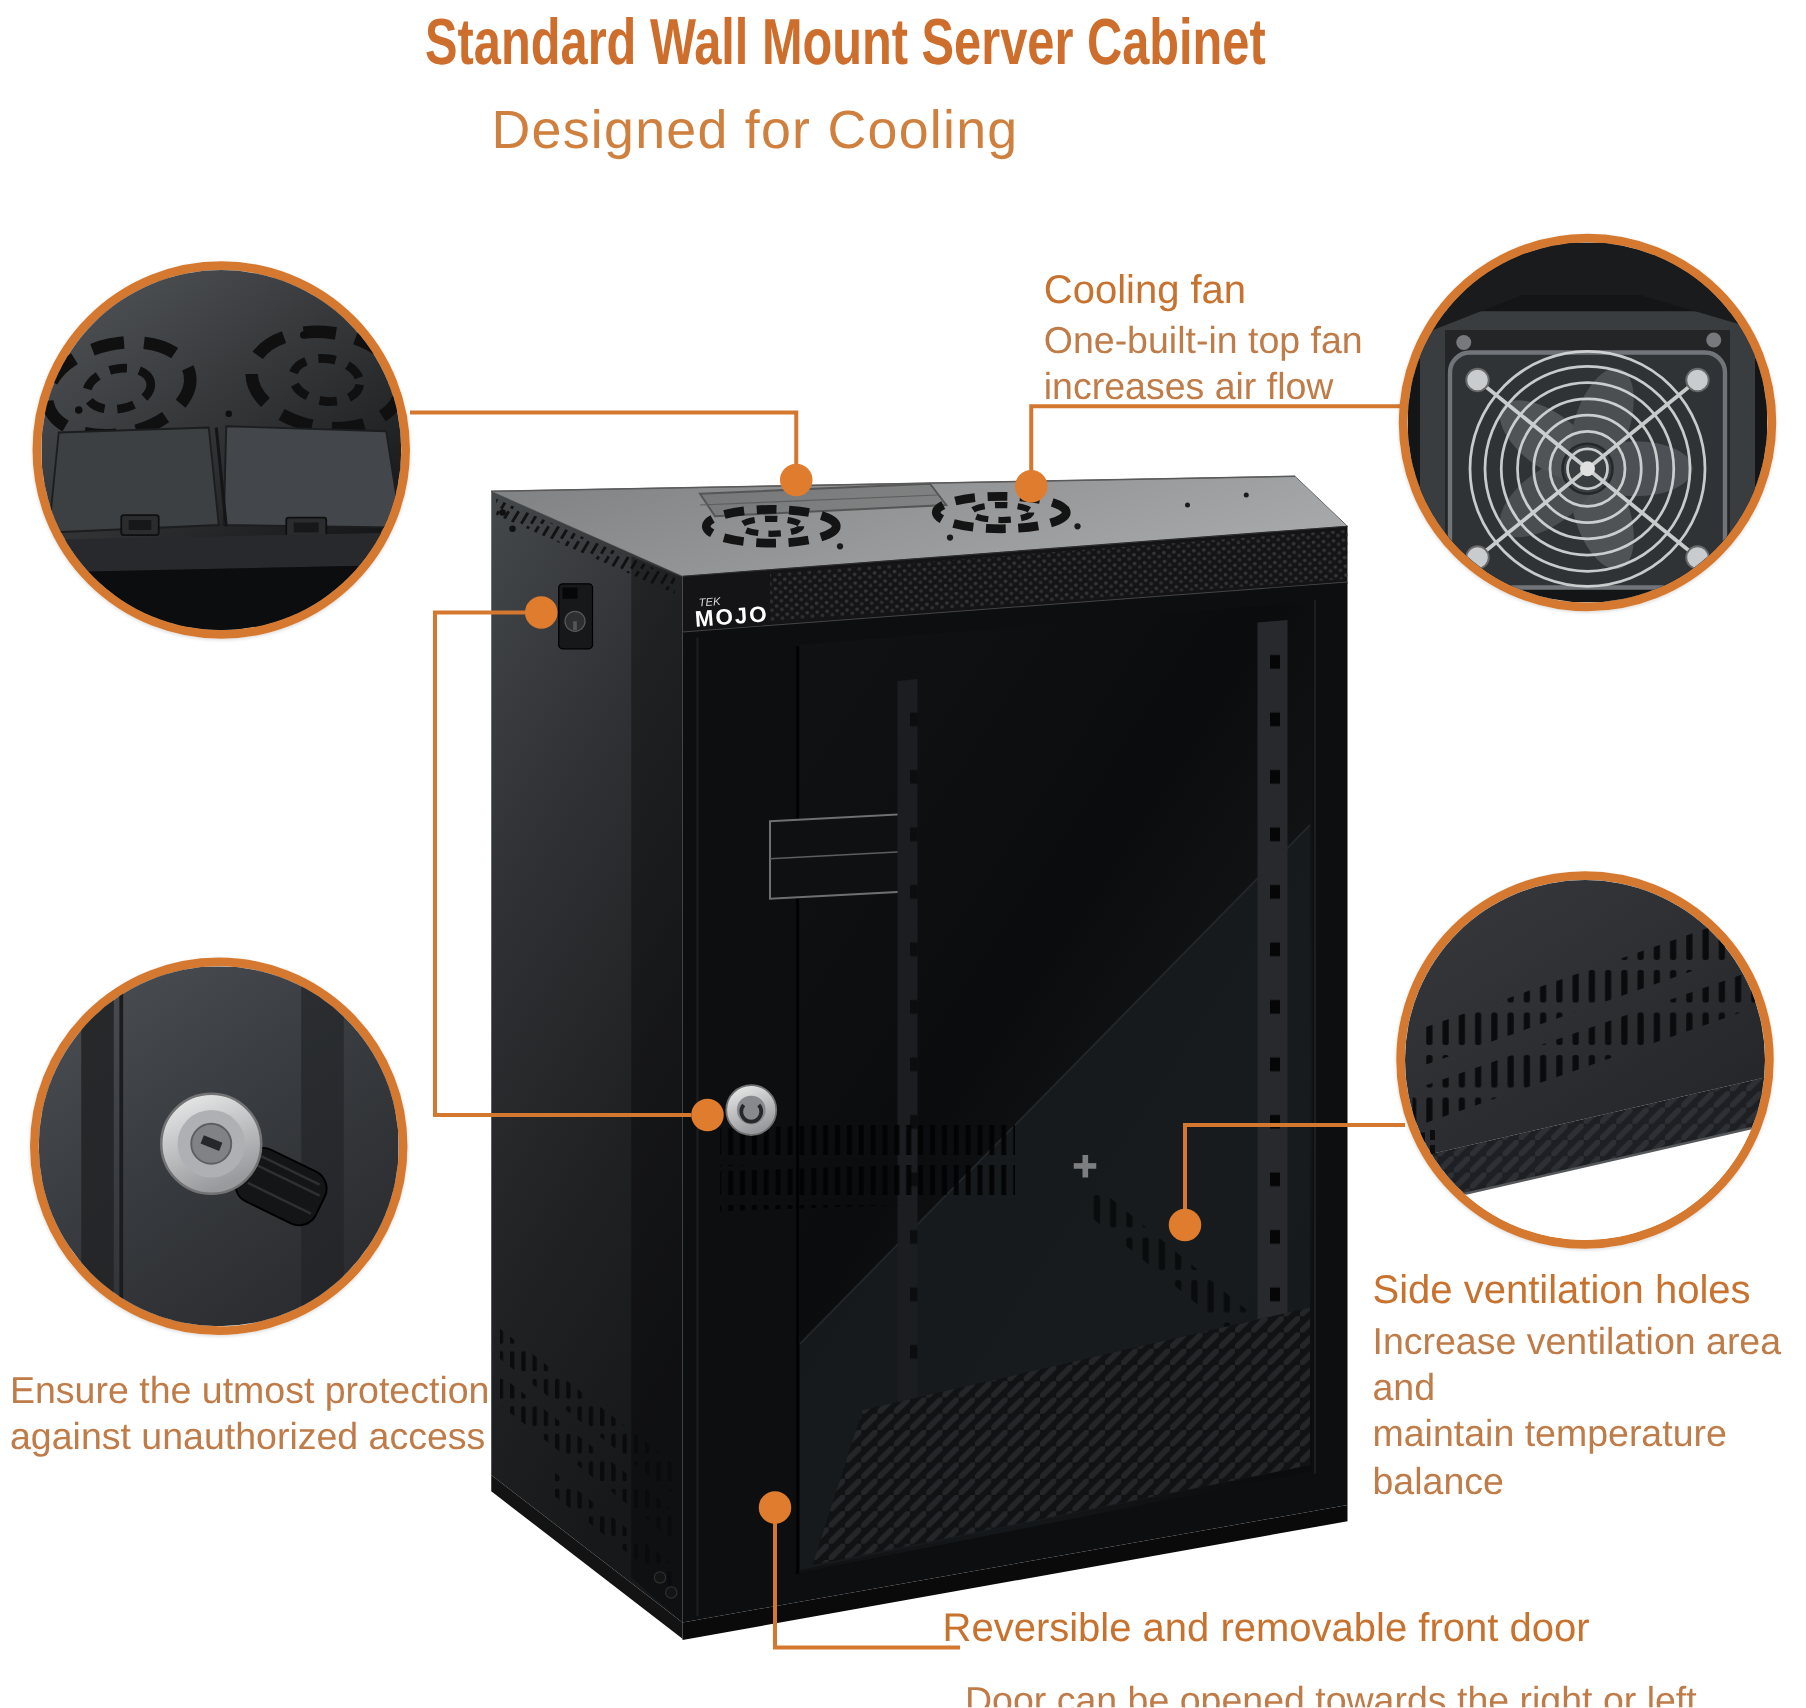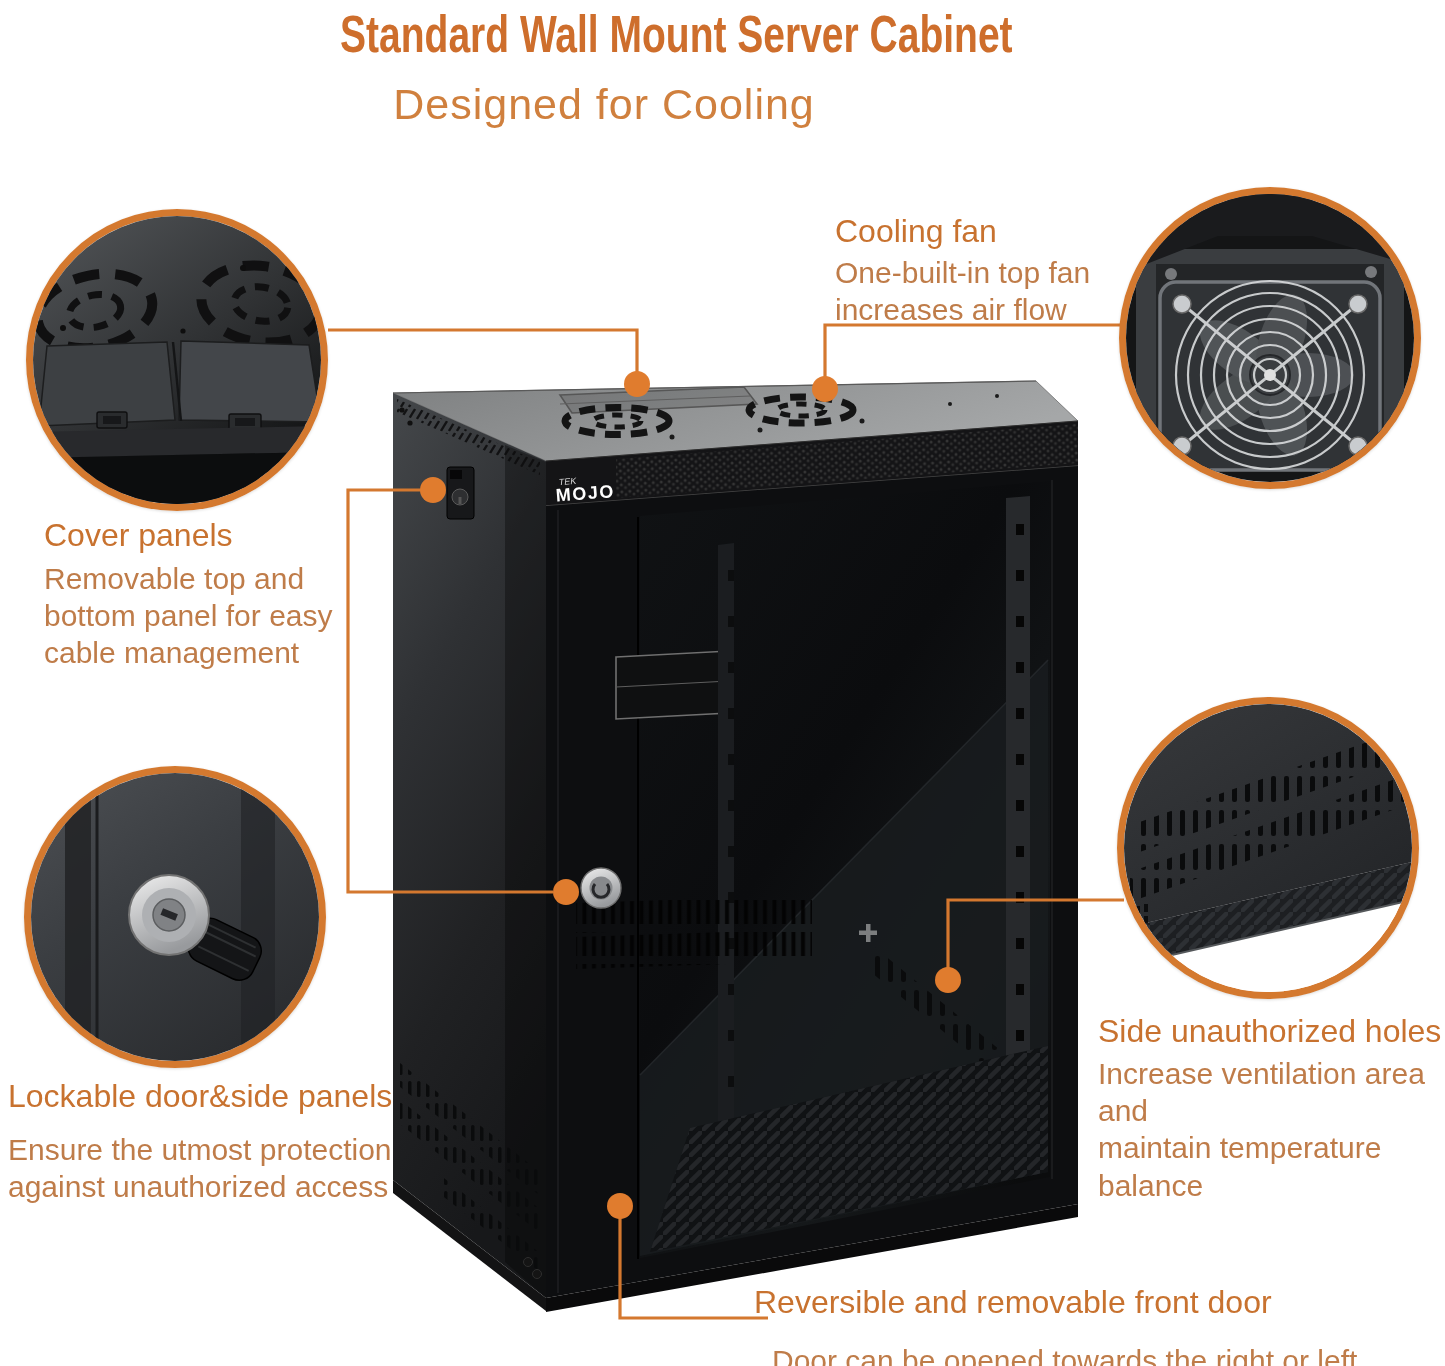--- a/index.html
+++ b/index.html
@@ -336,35 +336,28 @@
   <div class="abs" id="subtitle-wrap">
     <div id="subtitle">Designed for Cooling</div>
   </div>
 
   <div class="abs" style="left:835px;top:213px">
     <div class="ann-heading">Cooling fan</div>
     <div class="ann-body" style="margin-top:4px">One-built-in top fan
 increases air flow</div>
   </div>
 
-  <div class="abs" style="left:44px;top:517px">
-    <div class="ann-heading">Cover panels</div>
-    <div class="ann-body" style="margin-top:6px">Removable top and
-bottom panel for easy
-cable management</div>
-  </div>
 
   <div class="abs" style="left:8px;top:1078px">
-    <div class="ann-heading">Lockable door&amp;side panels</div>
     <div class="ann-body" style="margin-top:16px">Ensure the utmost protection
 against unauthorized access</div>
   </div>
 
   <div class="abs" style="left:1098px;top:1013px">
-    <div class="ann-heading">Side unauthorized holes</div>
+    <div class="ann-heading">Side ventilation holes</div>
     <div class="ann-body" style="margin-top:5px">Increase ventilation area and
 maintain temperature balance</div>
   </div>
 
   <div class="abs" style="left:754px;top:1284px">
     <div class="ann-heading">Reversible and removable front door</div>
     <div class="ann-body" style="margin-top:21px;margin-left:18px">Door can be opened towards the right or left</div>
   </div>
 
 </div>

